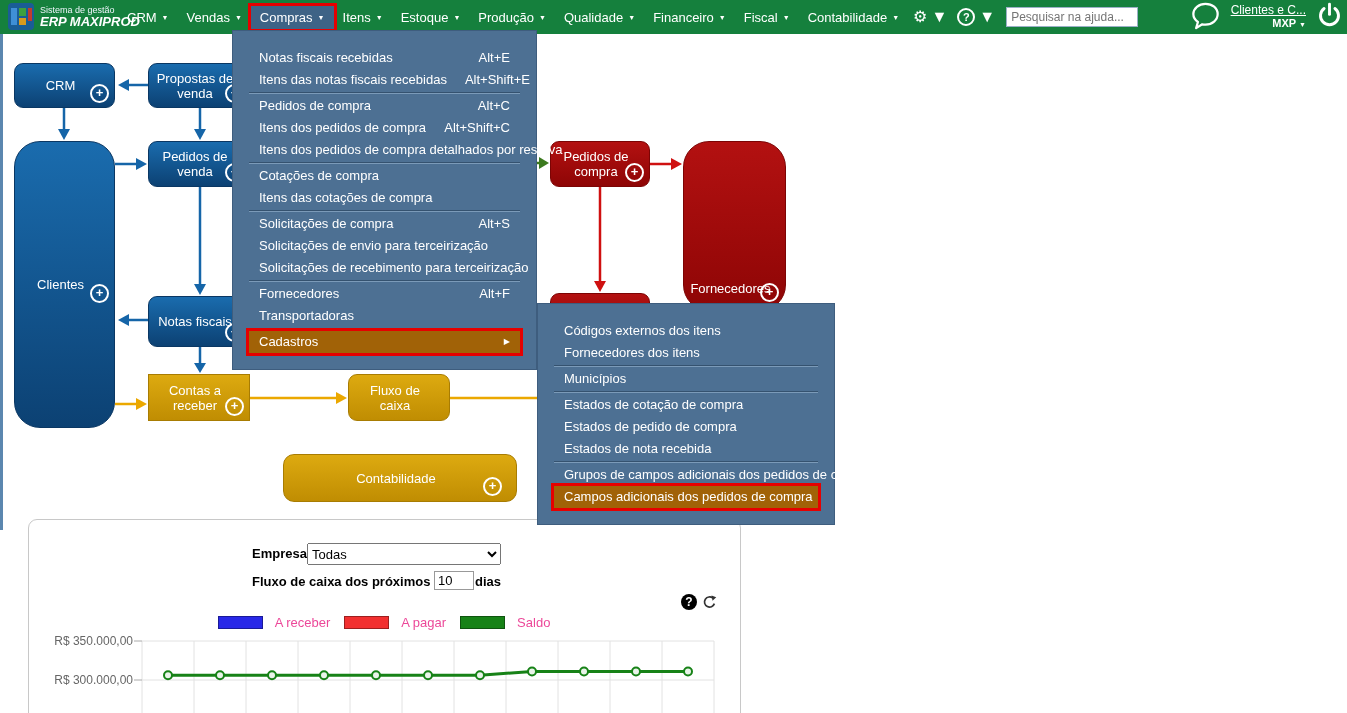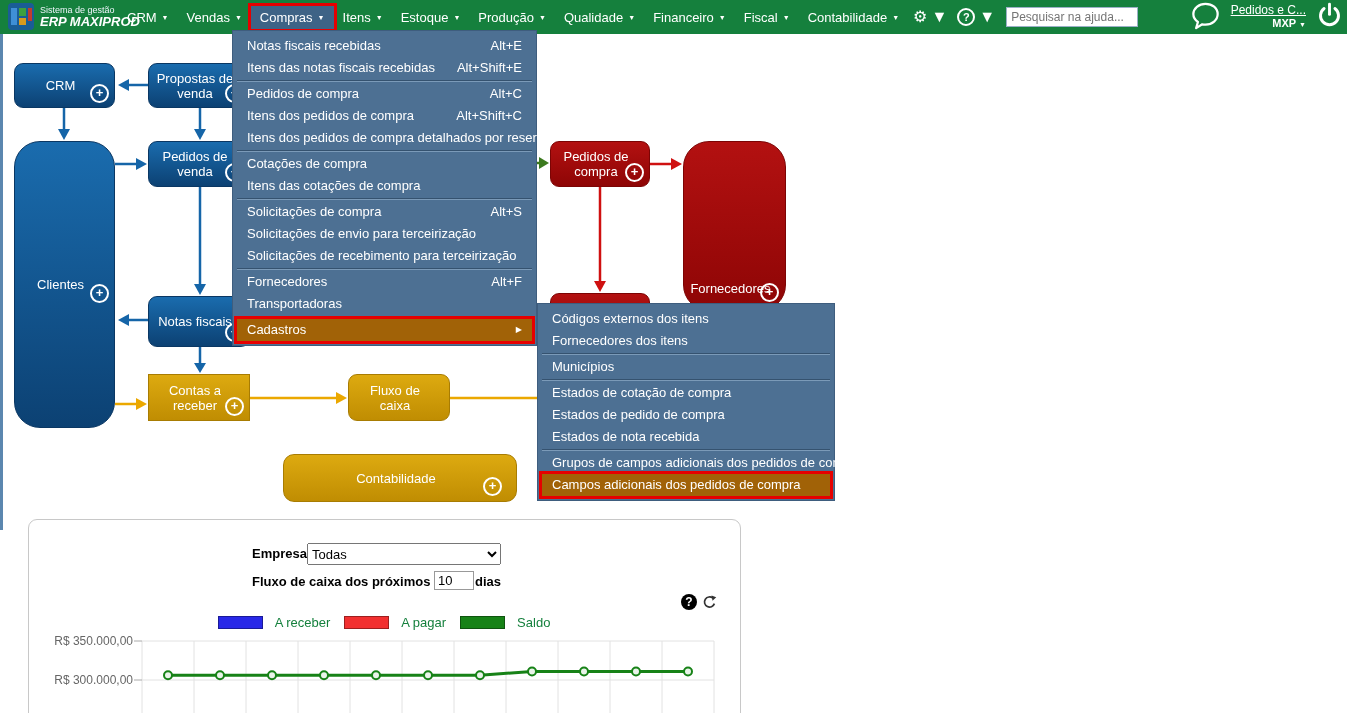--- a/index.html
+++ b/index.html
@@ -63,21 +63,21 @@
   #box-green .plus{right:10px;bottom:2px;}
   #box-pcompra{left:550px;top:141px;width:100px;height:46px;border-radius:9px;}
   #box-fornec{left:683px;top:141px;width:103px;height:170px;border-radius:26px;
               align-items:flex-end;padding-bottom:14px;}
   #box-fornec .plus{right:6px;bottom:8px;}
   #box-redhidden{left:550px;top:293px;width:100px;height:42px;border-radius:9px;}
   #arrows{position:absolute;left:0;top:0;z-index:2;pointer-events:none;}
 
   
   .menu{position:absolute;z-index:10;background:#4d7093;border:1px solid #3e5d7e;
-        list-style:none;margin:0;padding:4px;box-sizing:border-box;}
+        list-style:none;margin:0;padding:16px;box-sizing:border-box;}
   #compras-menu{left:232px;top:30px;width:305px;}
   #cadastros-menu{left:537px;top:303px;width:298px;}
   .menu-item{height:22px;line-height:22px;padding:0 10px;color:#fff;font-size:13px;
              display:flex;justify-content:space-between;align-items:center;
              white-space:nowrap;cursor:pointer;}
   .menu-item .shortcut{margin-left:18px;}
   .menu-item .sub-arrow{font-size:8px;}
   .menu-item.highlighted{background:#a16207;outline:3px solid #e60000;}
   .menu-sep{height:0;border-top:1px solid #35526f;border-bottom:1px solid #7b9ab8;margin:1px 0;}
 
@@ -94,21 +94,21 @@
               font-family:"Liberation Sans",sans-serif;}
   #dias-label{left:475px;top:574px;}
   #panel-help{position:absolute;left:681px;top:594px;width:16px;height:16px;background:#000;
               border-radius:50%;color:#fff;font-size:12px;font-weight:bold;text-align:center;
               line-height:16px;z-index:2;cursor:pointer;}
   #panel-refresh{position:absolute;left:702px;top:595px;z-index:2;cursor:pointer;}
 
   
   #legend{position:absolute;left:28px;top:615px;width:712px;display:flex;
           justify-content:center;gap:14px;z-index:2;}
-  .legend-item{display:flex;align-items:center;gap:12px;font-size:13px;color:#15803d;}
+  .legend-item{display:flex;align-items:center;gap:12px;font-size:13px;color:#ec4899;}
   .legend-swatch{width:45px;height:13px;border:1px solid rgba(0,0,0,.35);box-sizing:border-box;}
   .y-tick-label{position:absolute;width:100px;text-align:right;font-size:12px;color:#666;z-index:2;}
   #ytick-0{left:33px;top:634px;}
   #ytick-1{left:33px;top:673px;}
   #chart-svg{position:absolute;left:130px;top:630px;z-index:2;}
 </style>
 </head>
 <body>
 
 <div id="page">
@@ -177,21 +177,21 @@
         </span>
         <input id="search-input" placeholder="Pesquisar na ajuda..." style="">
       </nav>
     <div id="topbar-right">
       <span>
         <svg width="31" height="29" viewBox="0 0 32 31">
           <path d="M16 3C8.8 3 3 7.9 3 14c0 3.4 1.9 6.4 4.9 8.4L6 29l6.5-4.1c1.1.3 2.3.4 3.5.4 7.2 0 13-4.9 13-11.3S23.2 3 16 3z" fill="none" stroke="#fff" stroke-width="2.4" stroke-linejoin="round"></path>
         </svg>
       </span>
       <div id="user-block">
-        <div id="user-name">Pedidos e C...</div>
+        <div id="user-name">Clientes e C...</div>
         <div id="user-company">
           <span>MXP</span>
           <span class="caret">▼</span>
         </div>
       </div>
       <span>
         <svg width="27" height="27" viewBox="0 0 24 24">
           <path d="M7.2 5.8A8 8 0 1 0 16.8 5.8" fill="none" stroke="#fff" stroke-width="2.6" stroke-linecap="round"></path>
           <line x1="12" y1="2" x2="12" y2="11" stroke="#fff" stroke-width="2.6" stroke-linecap="round"></line>
         </svg>

